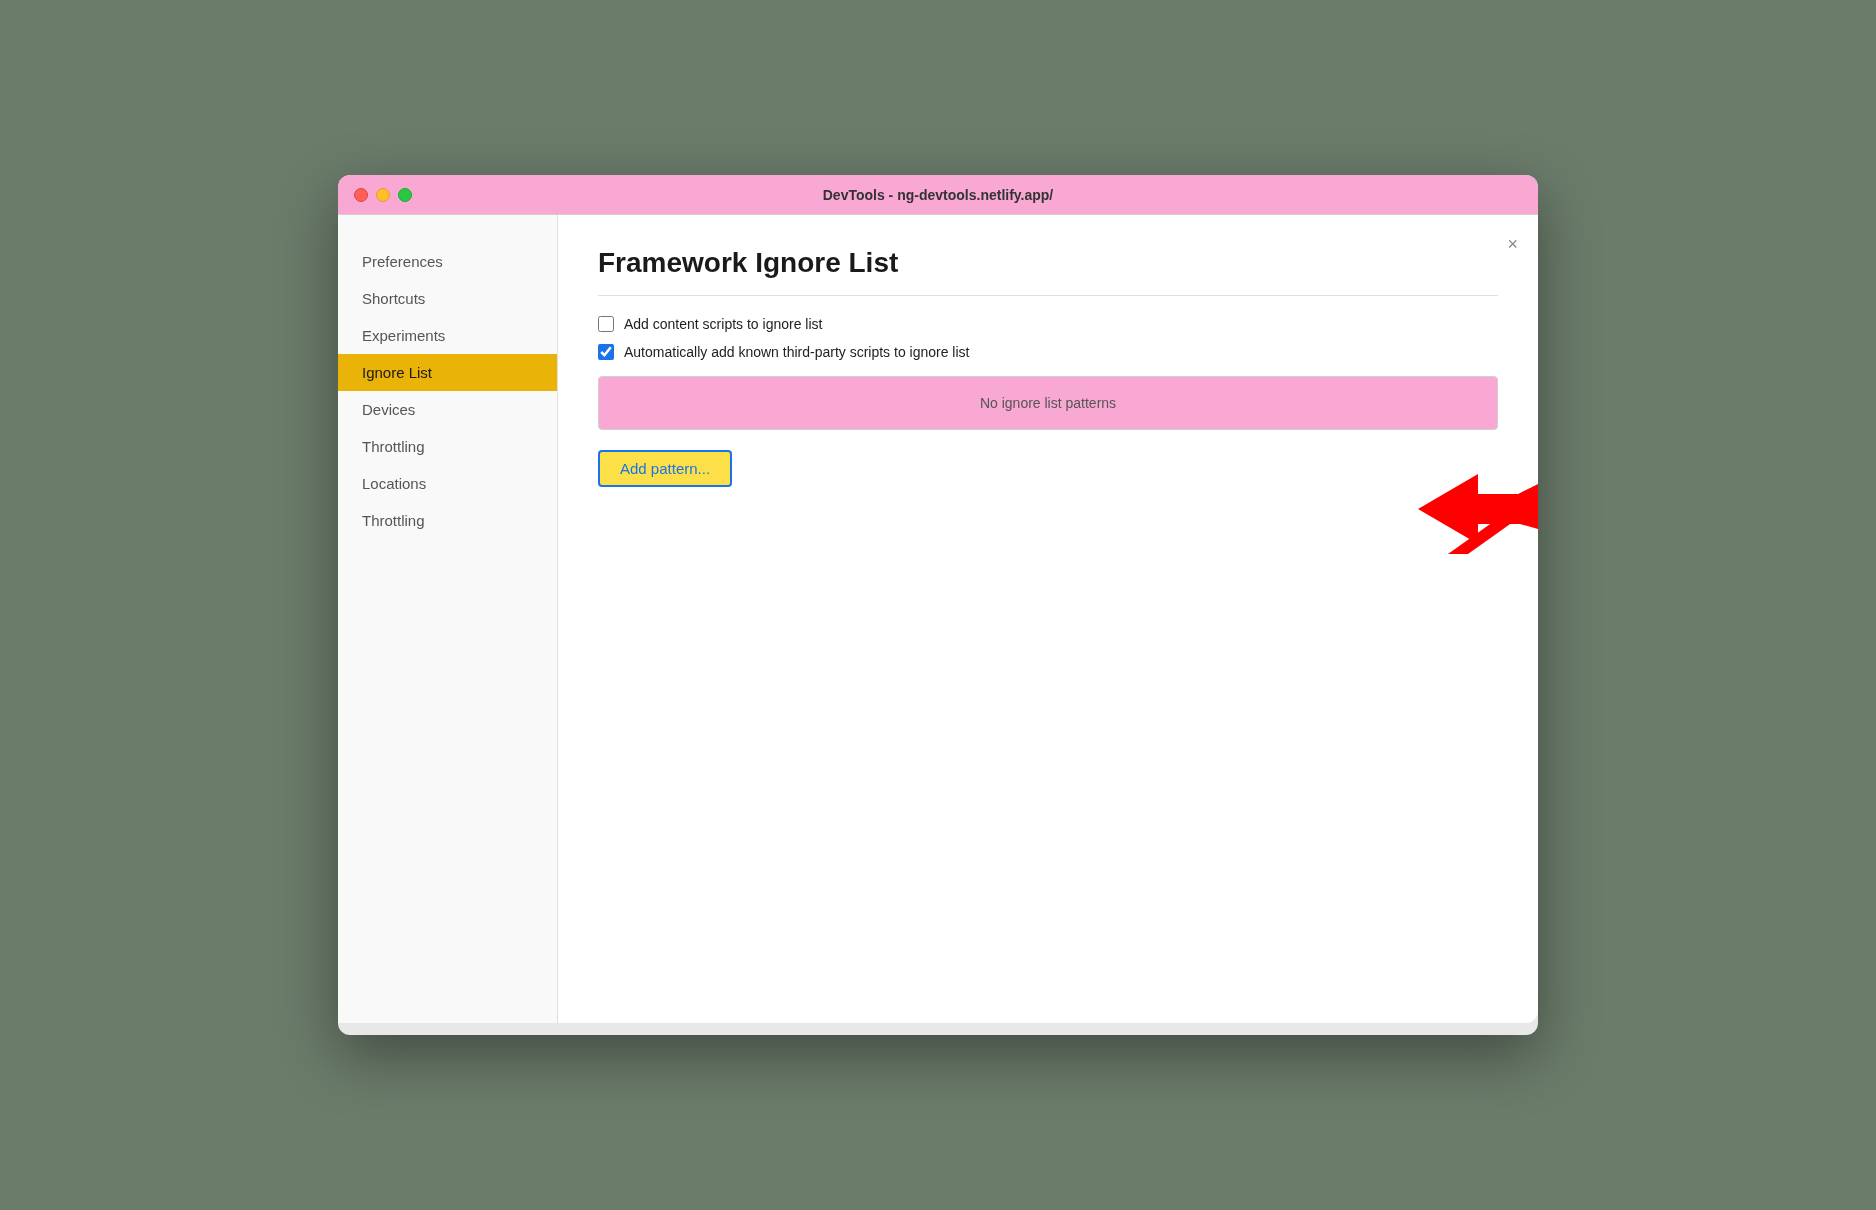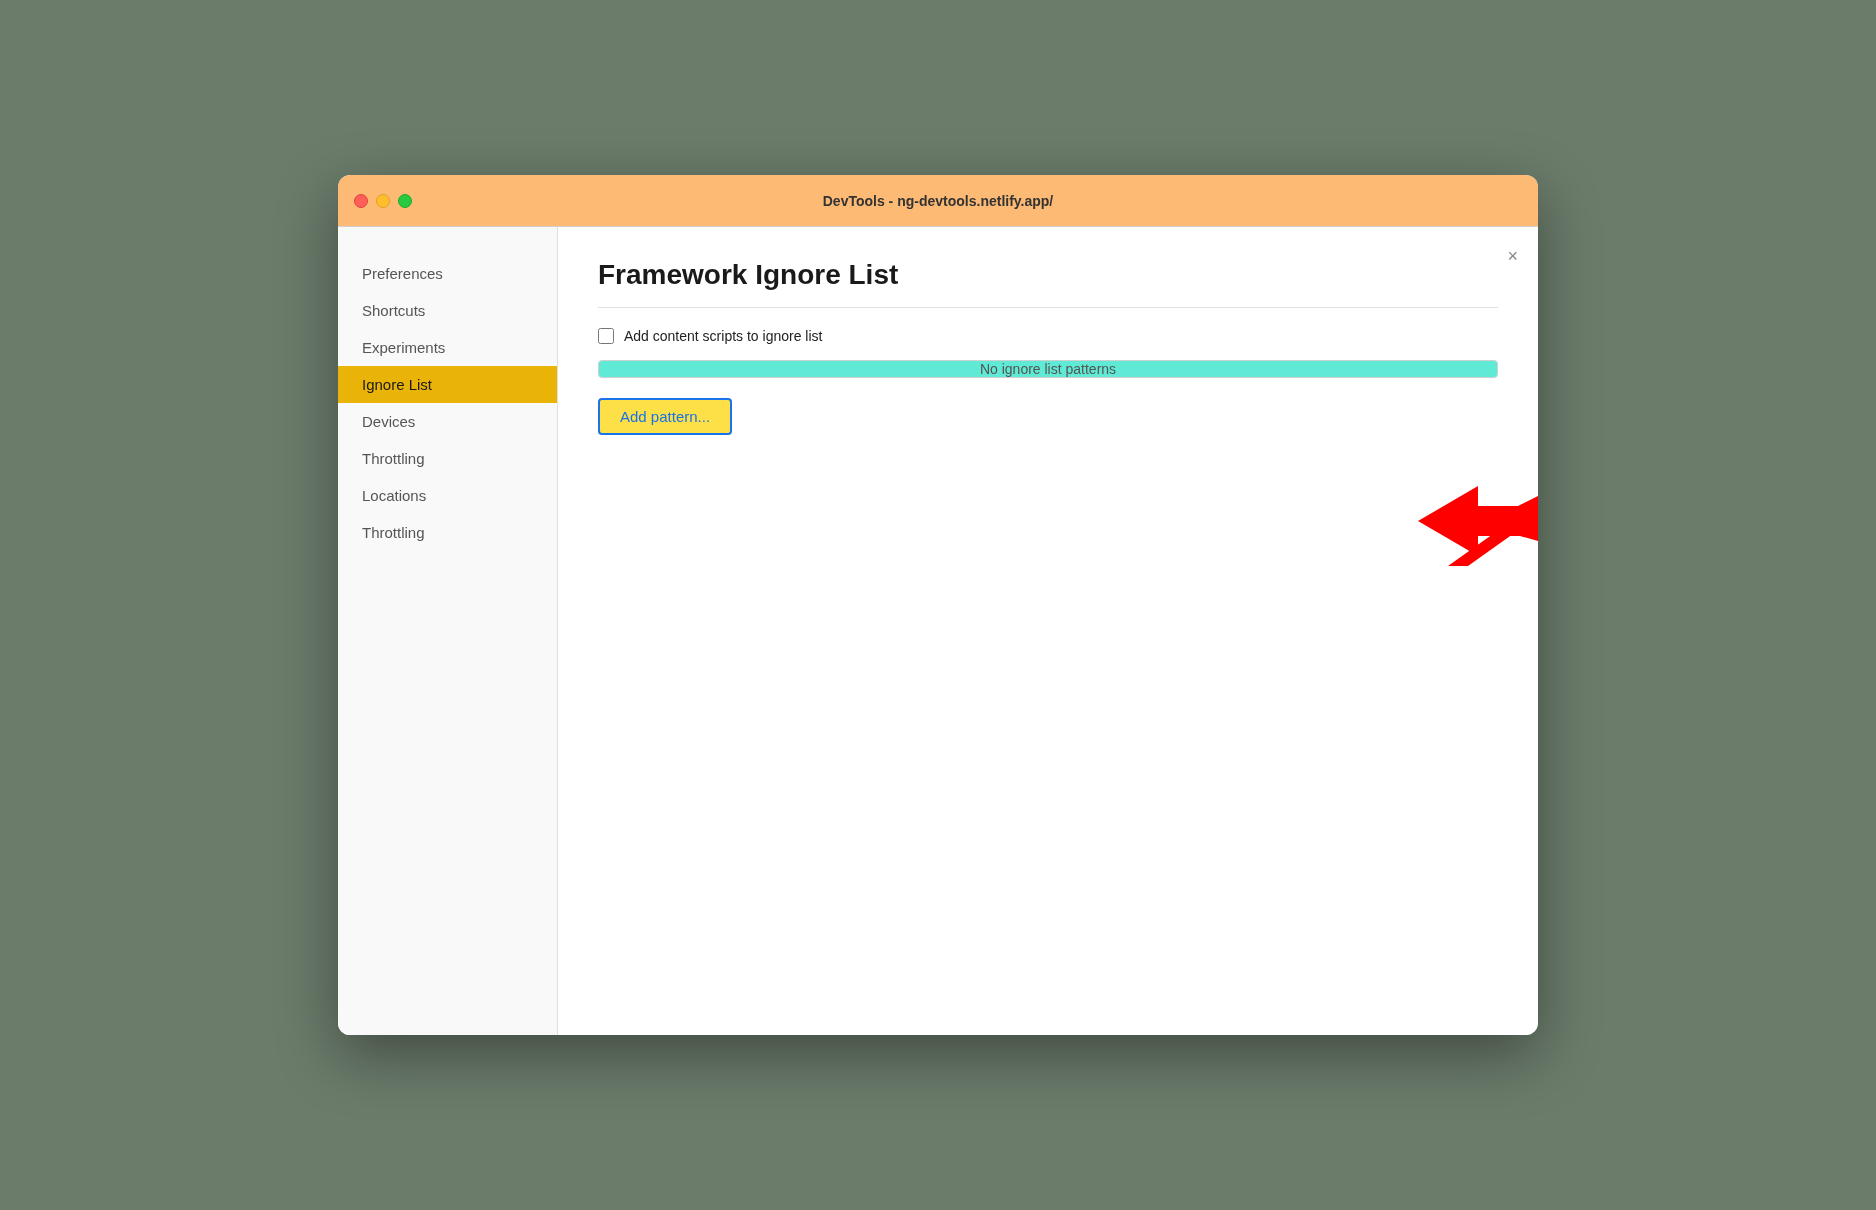--- a/index.html
+++ b/index.html
@@ -21,22 +21,22 @@
       background: #e8e8e8;
       border-radius: 12px;
       box-shadow: 0 20px 60px rgba(0,0,0,0.4);
       width: 1200px;
       min-height: 860px;
       overflow: hidden;
       position: relative;
     }
 
     .title-bar {
-      background: #fdba74;
-      height: 52px;
+      background: #f9a8d4;
+      height: 40px;
       display: flex;
       align-items: center;
       justify-content: center;
       position: relative;
       border-bottom: 1px solid #d0d0d0;
       border-radius: 12px 12px 0 0;
     }
 
     .traffic-lights {
       position: absolute;
@@ -153,26 +153,27 @@
       width: 16px;
       height: 16px;
       cursor: pointer;
       flex-shrink: 0;
       accent-color: #1a73e8;
     }
 
     .patterns-box {
       border: 1px solid #d0d0d0;
       border-radius: 4px;
+      padding: 18px;
       text-align: center;
       font-size: 14px;
       color: #555;
       margin-bottom: 20px;
       margin-top: 16px;
-      background: #5eead4;
+      background: #f9a8d4;
     }
 
     .add-pattern-btn {
       border: 2px solid #1a73e8;
       background: #fde047;
       color: #1a73e8;
       font-size: 15px;
       font-weight: 500;
       padding: 8px 20px;
       border-radius: 4px;
@@ -249,20 +250,24 @@
 
       <h1 class="page-title">Framework Ignore List</h1>
       <div class="divider"></div>
 
 
       <div class="checkbox-section">
         <div class="checkbox-row">
           <input type="checkbox" id="cb1" style="">
           <label for="cb1">Add content scripts to ignore list</label>
         </div>
+        <div class="checkbox-row">
+          <input type="checkbox" id="cb2" checked="" style="">
+          <label for="cb2">Automatically add known third-party scripts to ignore list</label>
+        </div>
 
         <div class="arrow-annotation">
           <svg class="arrow-svg" viewBox="0 0 120 90" xmlns="http://www.w3.org/2000/svg">
             <polygon points="120,20 50,55 75,58 30,90 50,90 95,58 120,65" fill="red"></polygon>
 
             <polygon points="0,45 60,10 60,30 110,30 110,60 60,60 60,80" fill="red"></polygon>
           </svg>
         </div>
       </div>
 

